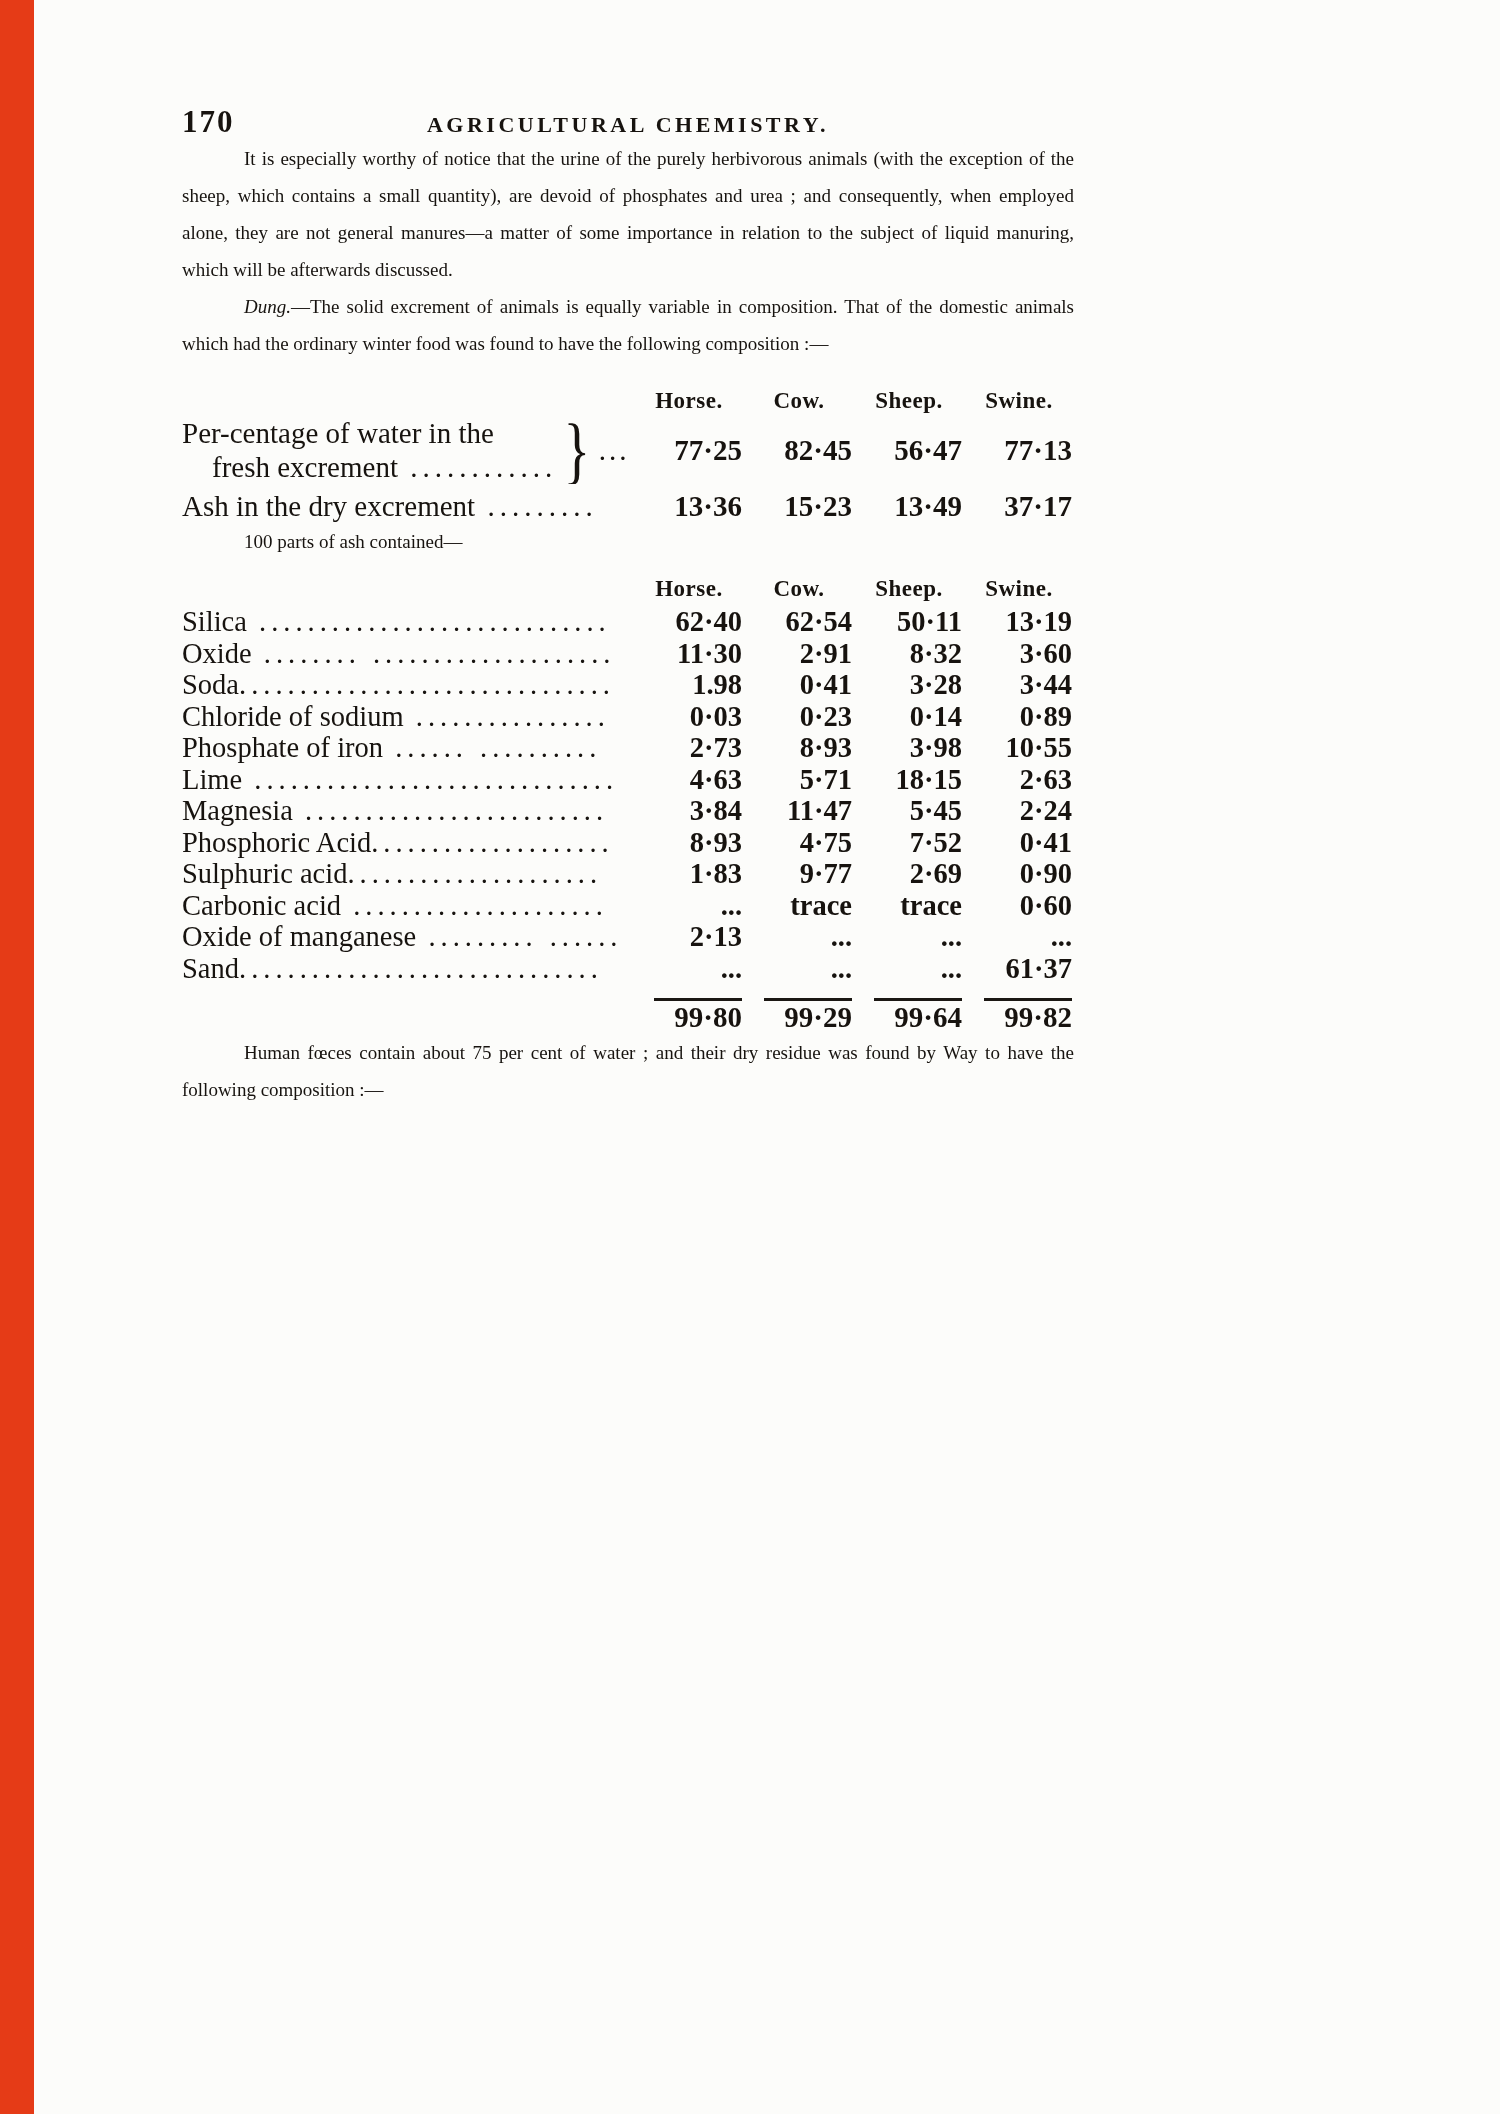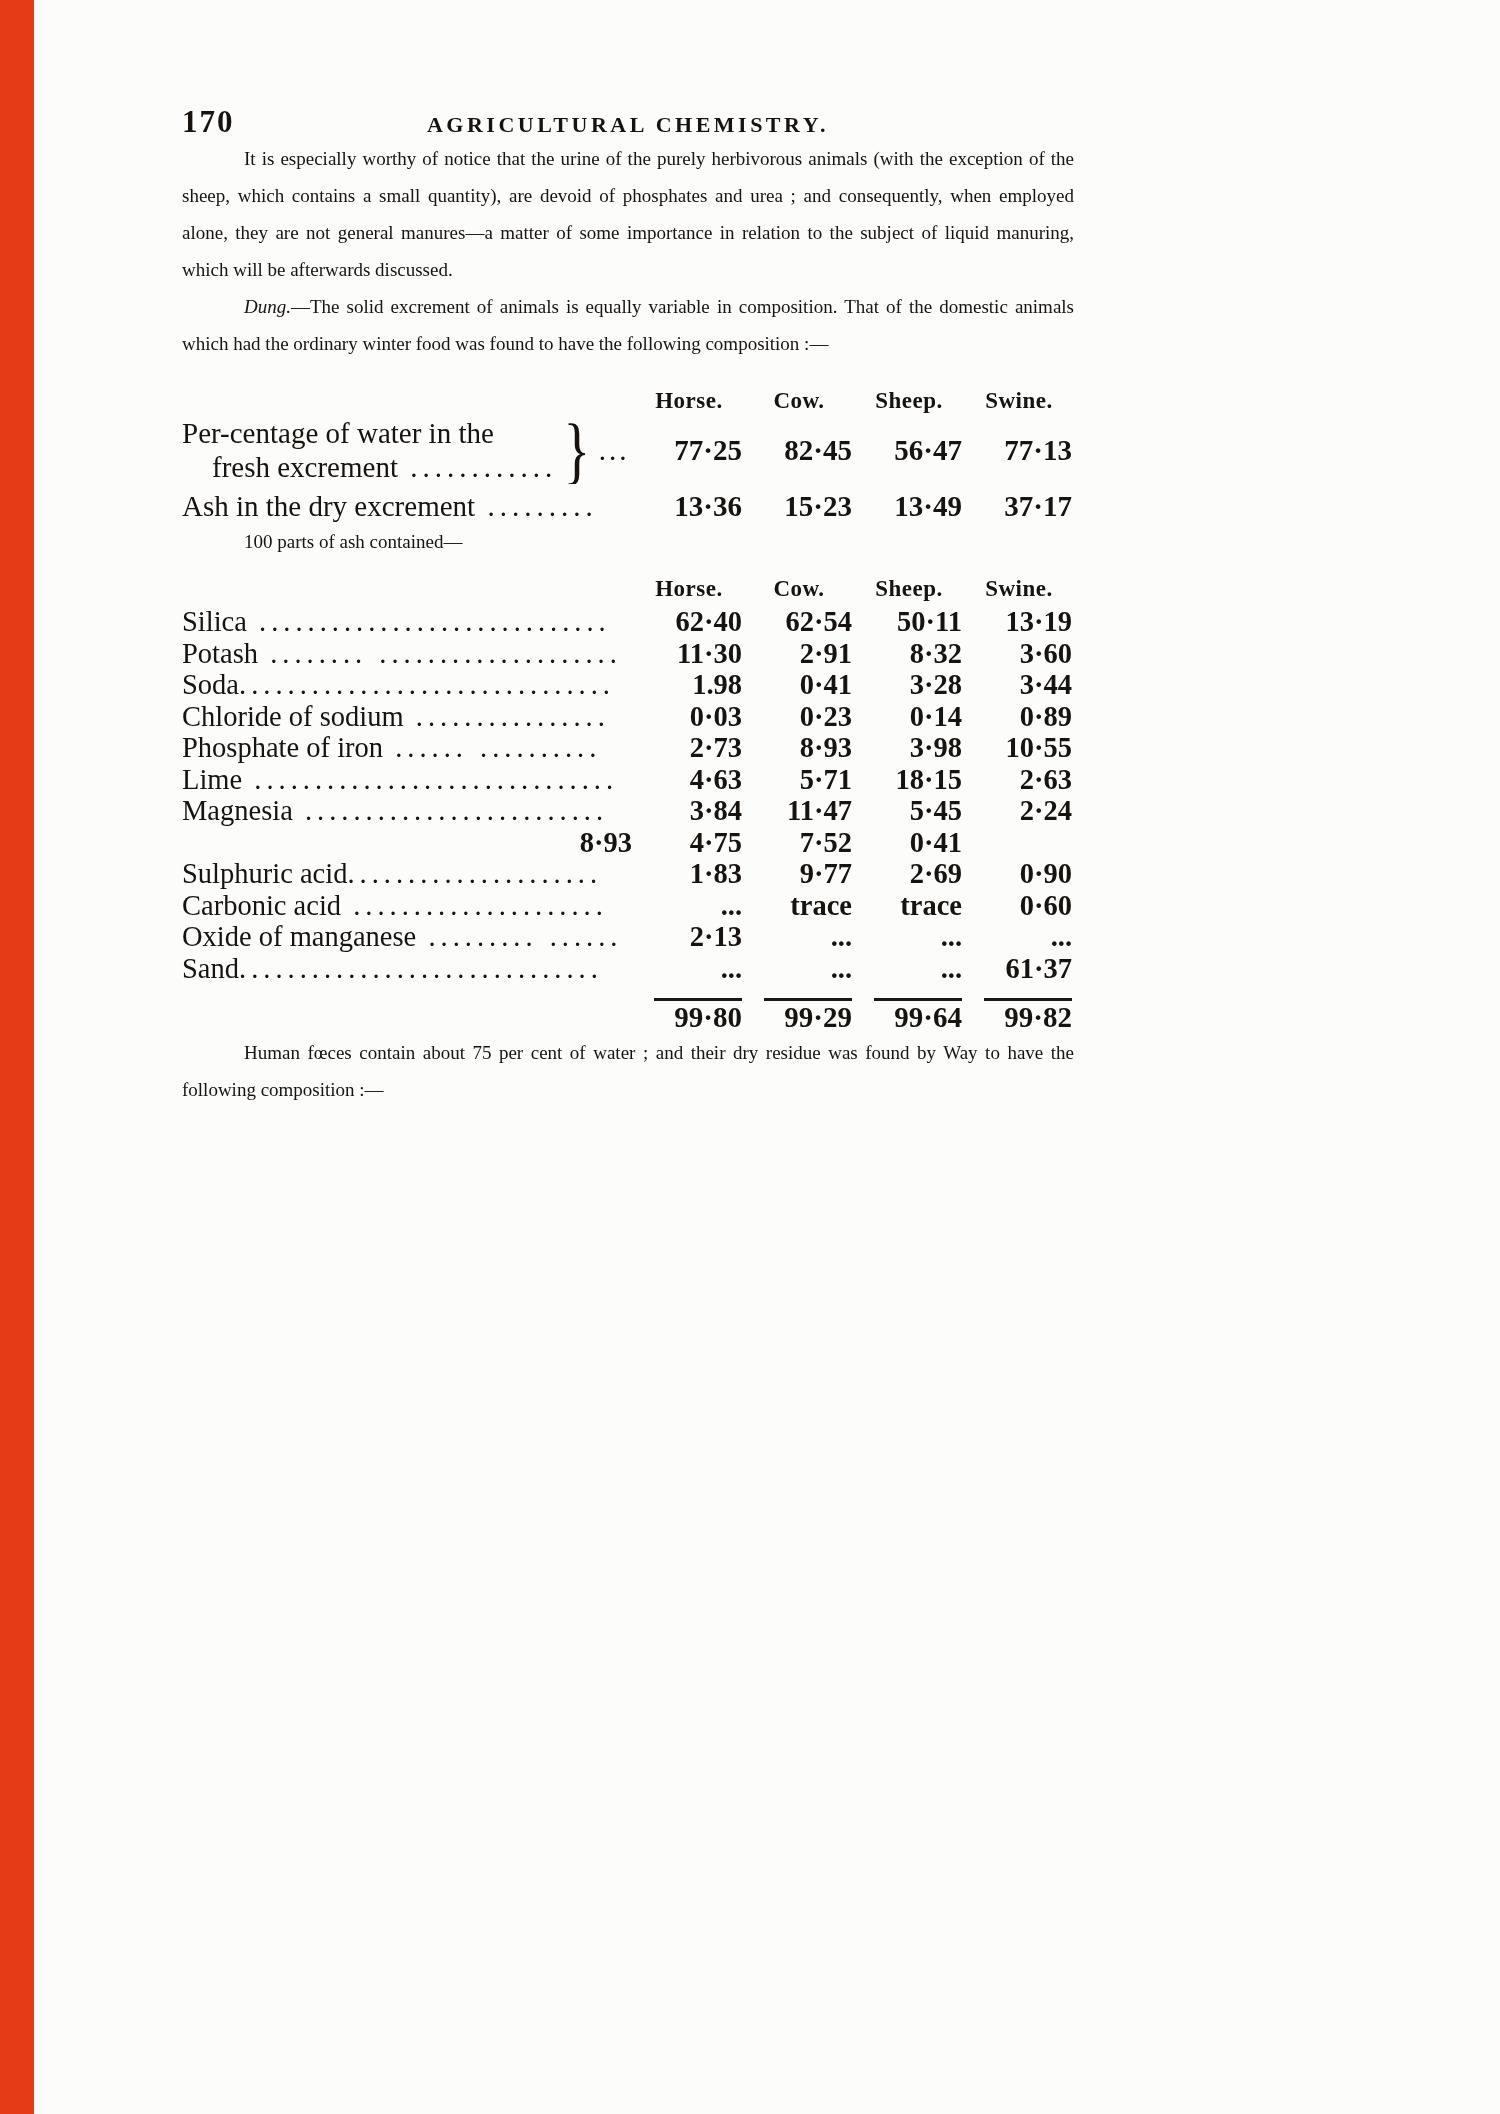--- a/index.html
+++ b/index.html
@@ -178,21 +178,21 @@
     </div>
     <div>
         <div class="trow arow">
     <span class="lbl"><span>Silica</span><span class="leader"> .............................</span></span>
     <span class="num">62·40</span>
     <span class="num">62·54</span>
     <span class="num">50·11</span>
     <span class="num">13·19</span>
   </div>
         <div class="trow arow">
-    <span class="lbl"><span>Potash</span><span class="leader"> ........ ....................</span></span>
+    <span class="lbl"><span>Oxide</span><span class="leader"> ........ ....................</span></span>
     <span class="num">11·30</span>
     <span class="num">2·91</span>
     <span class="num">8·32</span>
     <span class="num">3·60</span>
   </div>
         <div class="trow arow">
     <span class="lbl"><span>Soda</span><span class="leader">...............................</span></span>
     <span class="num">1.98</span>
     <span class="num">0·41</span>
     <span class="num">3·28</span>
@@ -220,20 +220,21 @@
     <span class="num">2·63</span>
   </div>
         <div class="trow arow">
     <span class="lbl"><span>Magnesia</span><span class="leader"> .........................</span></span>
     <span class="num">3·84</span>
     <span class="num">11·47</span>
     <span class="num">5·45</span>
     <span class="num">2·24</span>
   </div>
         <div class="trow arow">
+    <span class="lbl"><span>Phosphoric Acid</span><span class="leader">....................</span></span>
     <span class="num">8·93</span>
     <span class="num">4·75</span>
     <span class="num">7·52</span>
     <span class="num">0·41</span>
   </div>
         <div class="trow arow">
     <span class="lbl"><span>Sulphuric acid</span><span class="leader">.....................</span></span>
     <span class="num">1·83</span>
     <span class="num">9·77</span>
     <span class="num">2·69</span>

